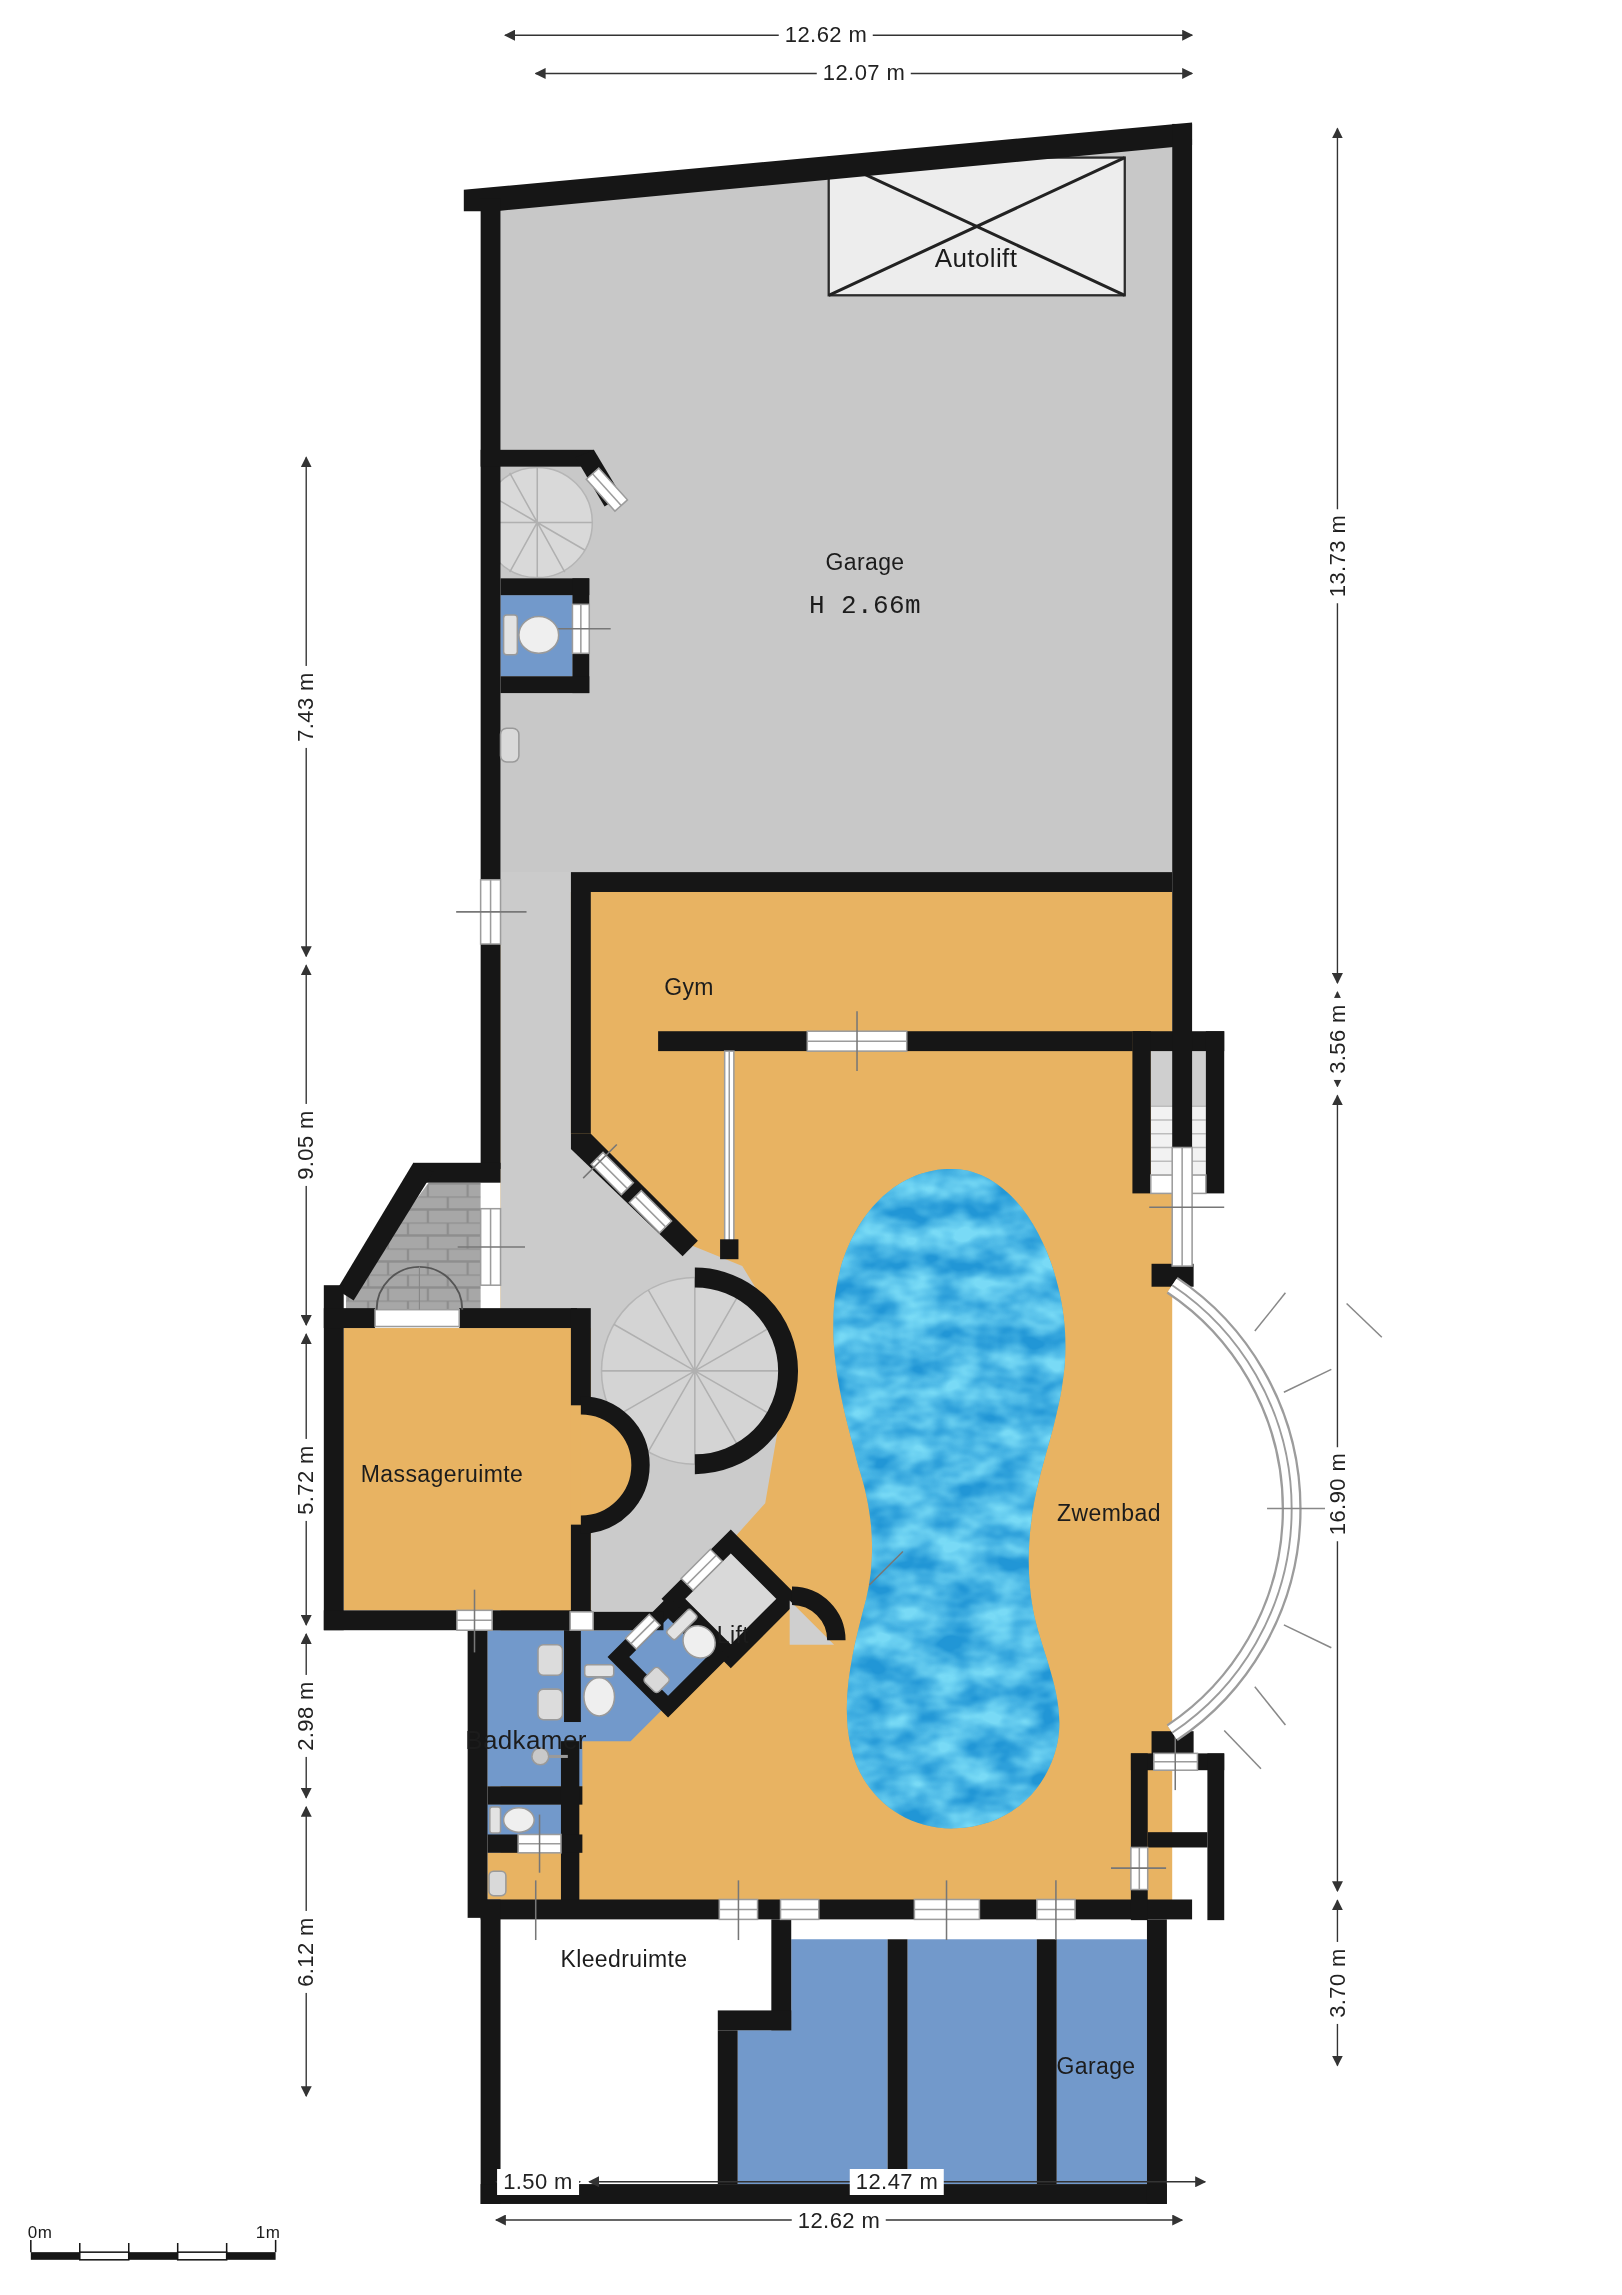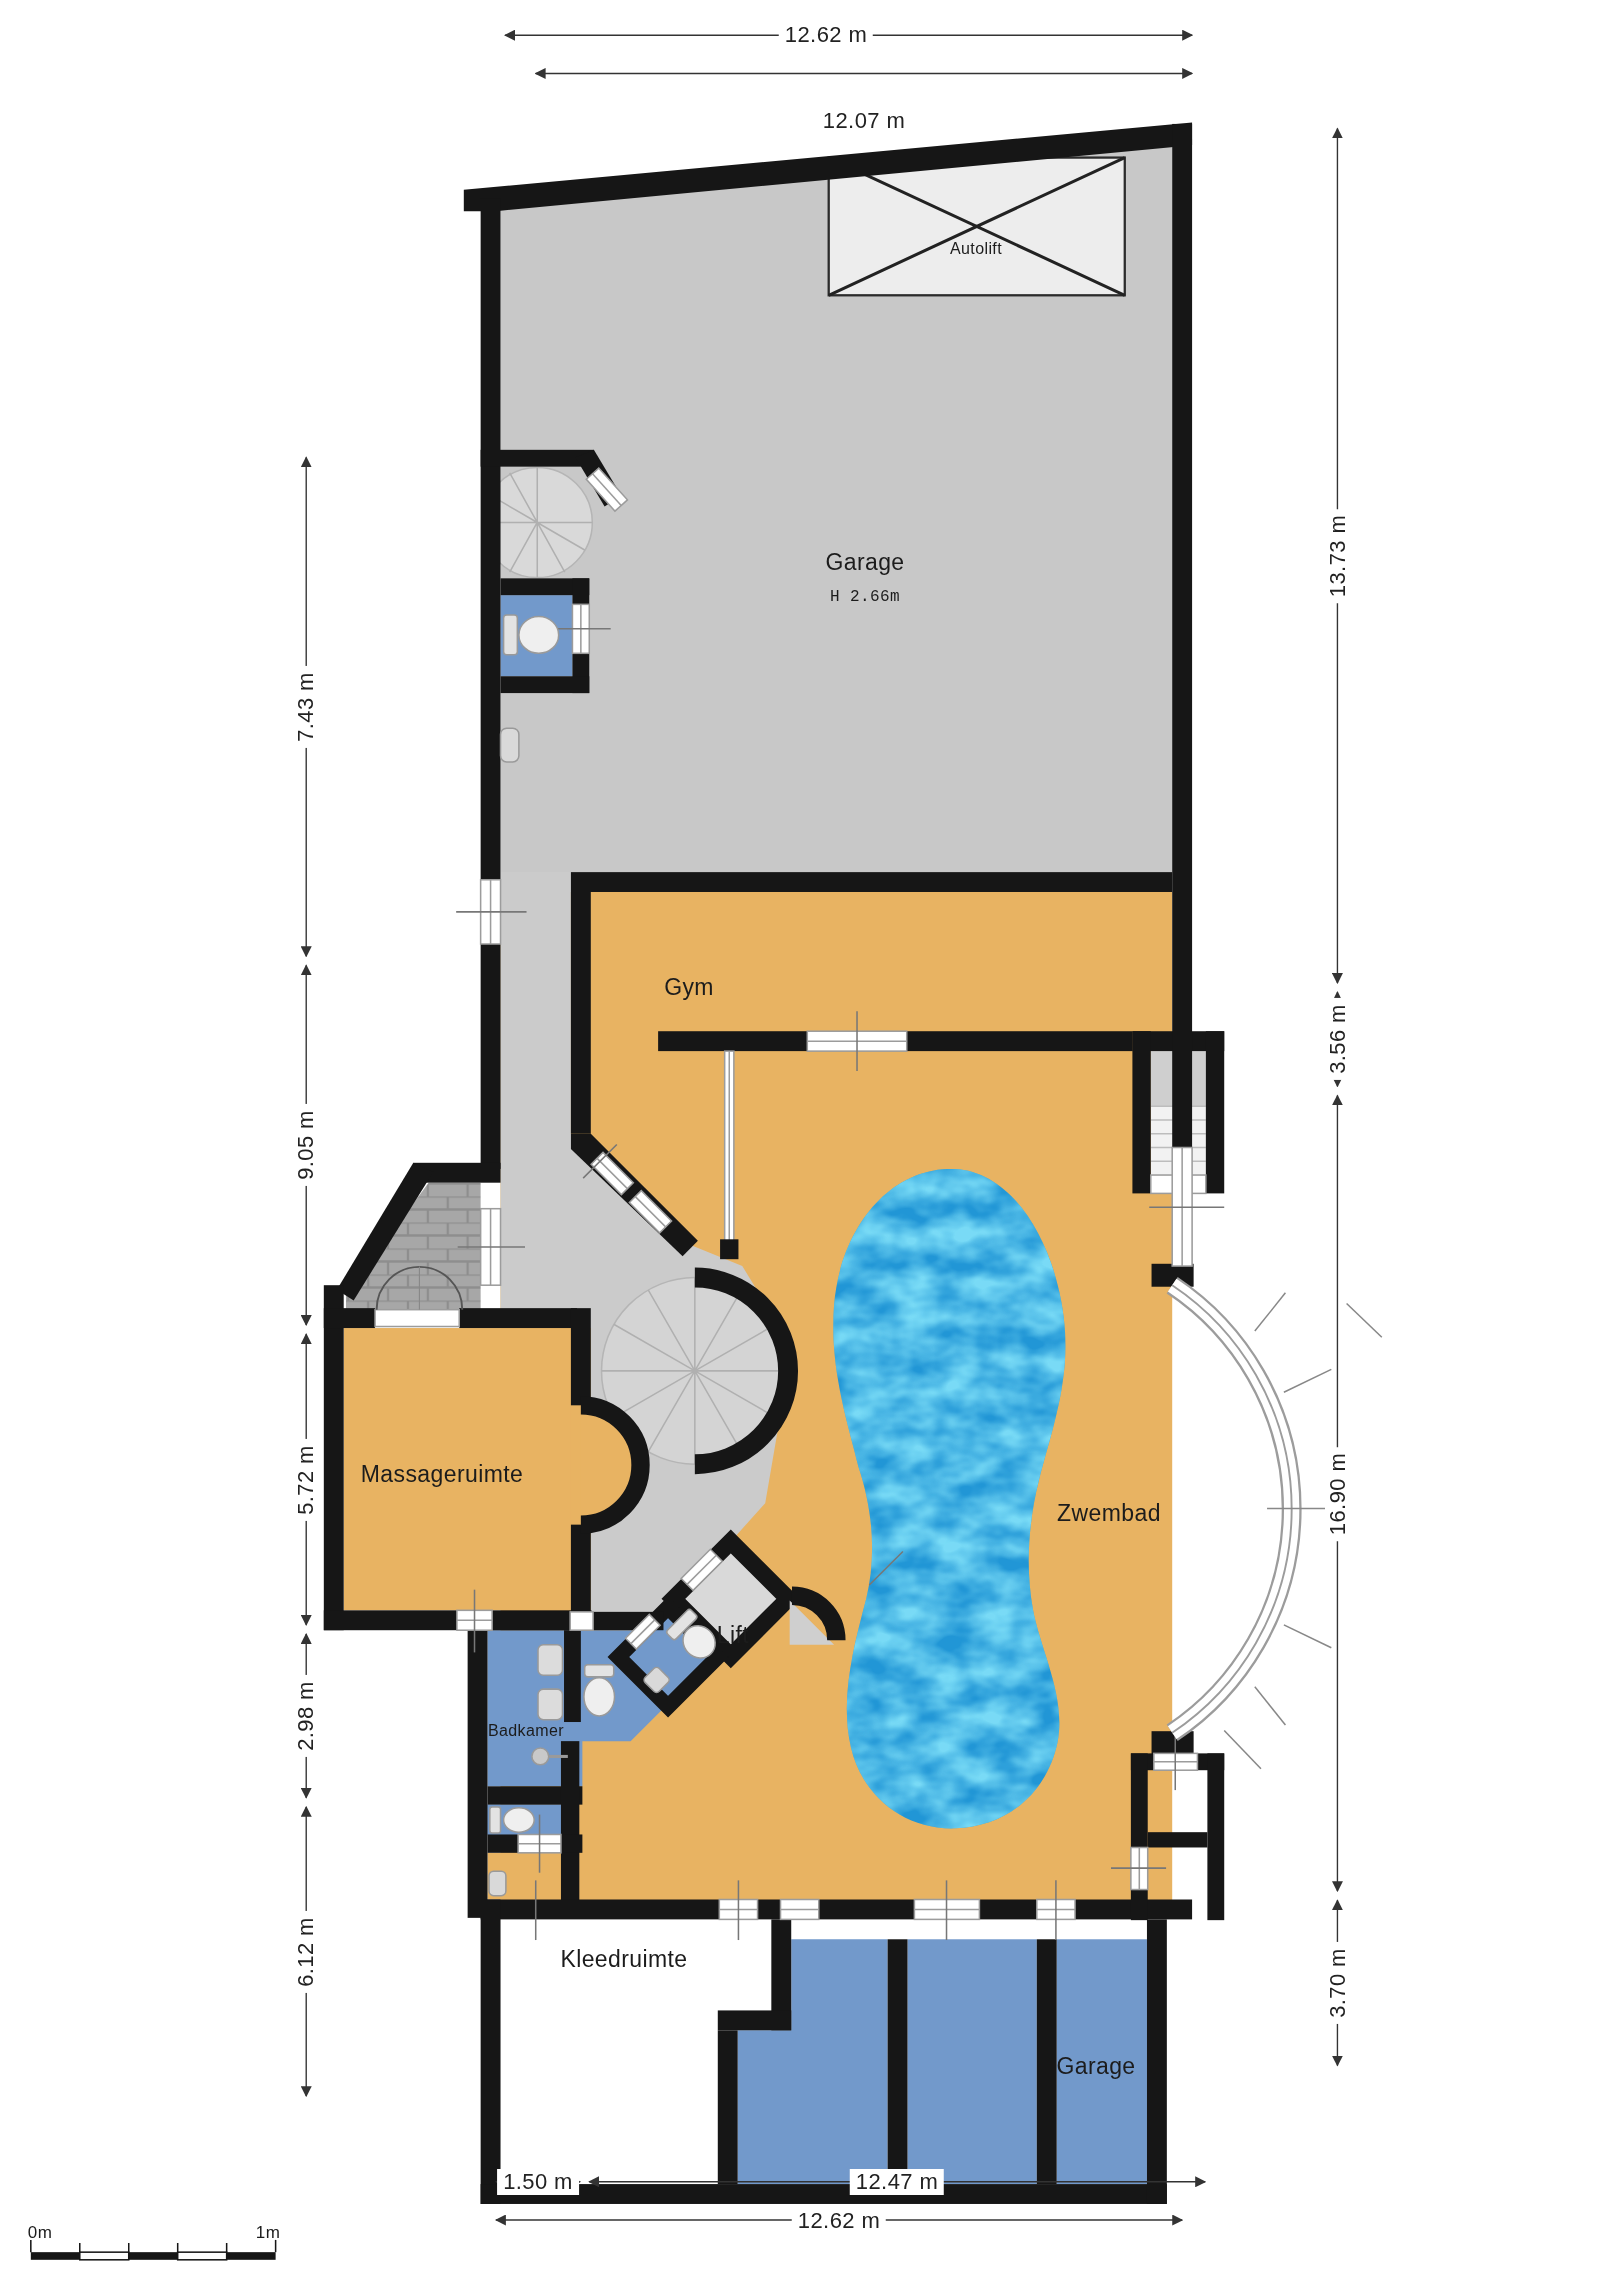--- a/index.html
+++ b/index.html
@@ -4,21 +4,21 @@
 <style>
   html,body{margin:0;padding:0;background:#ffffff;}
   .plan-wrap{position:relative;width:1623px;height:2295px;background:#fff;overflow:hidden;
              font-family:"Liberation Sans",sans-serif;}
   svg{position:absolute;left:0;top:0;}
   .lbl{position:absolute;transform:translate(-50%,-50%);font:23px "Liberation Sans",sans-serif;
        color:#1c1c1c;white-space:nowrap;letter-spacing:0.4px;}
   .dim{background:#ffffff;padding:0 6.1px;font-size:22px;color:#222;}
   .v{transform:translate(-50%,-50%) rotate(-90deg);}
   .sm{font-size:17px;padding:0 1.5px;}
-  .room27{font-size:16px;}
+  .room27{font-size:26px;margin-top:9px;}
 </style>
 </head>
 <body>
 
 <div class="plan-wrap">
 
 <svg width="1623" height="2295" viewBox="0 0 2121 3000">
 <defs>
   <marker id="arr" viewBox="0 0 10 10" refX="9" refY="5" markerWidth="8" markerHeight="8" orient="auto-start-reverse">
           <path d="M0,0 L10,5 L0,10 z" fill="#333"></path>
@@ -358,21 +358,21 @@
 <span class="lbl room27" style="left:865px;top:597px;font-family:Liberation Mono, monospace;">H 2.66m</span>
 <span class="lbl" style="left:689px;top:987px;">Gym</span>
 <span class="lbl" style="left:442px;top:1474px;">Massageruimte</span>
 <span class="lbl" style="left:733px;top:1635px;">Lift</span>
 <span class="lbl room27" style="left:526px;top:1731px;">Badkamer</span>
 <span class="lbl" style="left:1109px;top:1513px;">Zwembad</span>
 <span class="lbl" style="left:624px;top:1959px;text-align:center;">Kleedruimte</span>
 <span class="lbl" style="left:1096px;top:2066px;">Garage</span>
 
 <span class="lbl dim" style="left:826px;top:35px;">12.62 m</span>
-<span class="lbl dim" style="left:864px;top:73px;margin-top:48px;">12.07 m</span>
+<span class="lbl dim" style="left:864px;top:73px;">12.07 m</span>
 
 <span class="lbl dim v" style="left:306px;top:707px;">7.43 m</span>
 <span class="lbl dim v" style="left:306px;top:1145px;">9.05 m</span>
 <span class="lbl dim v" style="left:306px;top:1480px;">5.72 m</span>
 <span class="lbl dim v" style="left:306px;top:1716px;">2.98 m</span>
 <span class="lbl dim v" style="left:306px;top:1952px;">6.12 m</span>
 
 <span class="lbl dim v" style="left:1338px;top:556px;">13.73 m</span>
 <span class="lbl dim v" style="left:1338px;top:1039px;">3.56 m</span>
 <span class="lbl dim v" style="left:1338px;top:1494px;">16.90 m</span>

